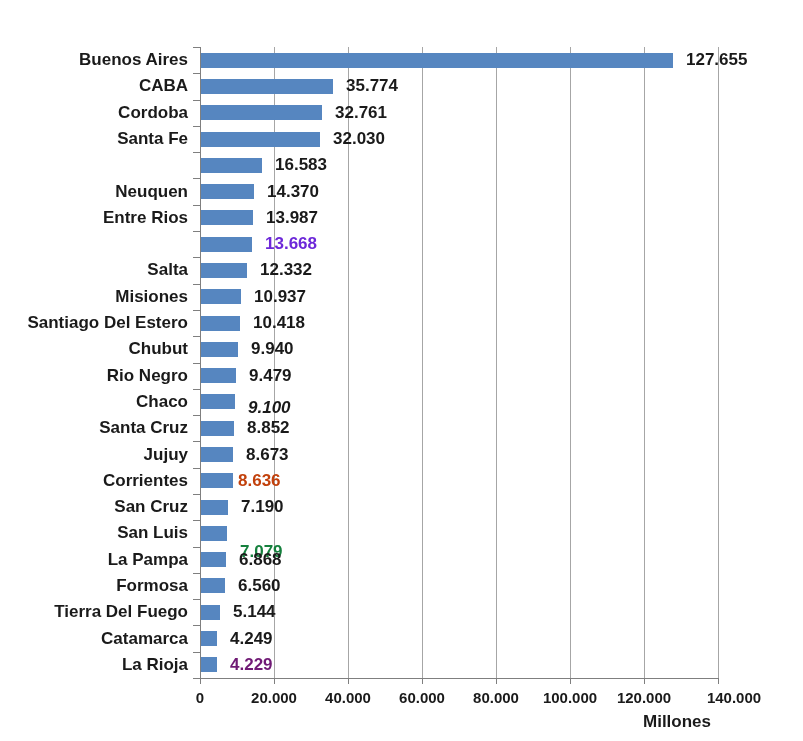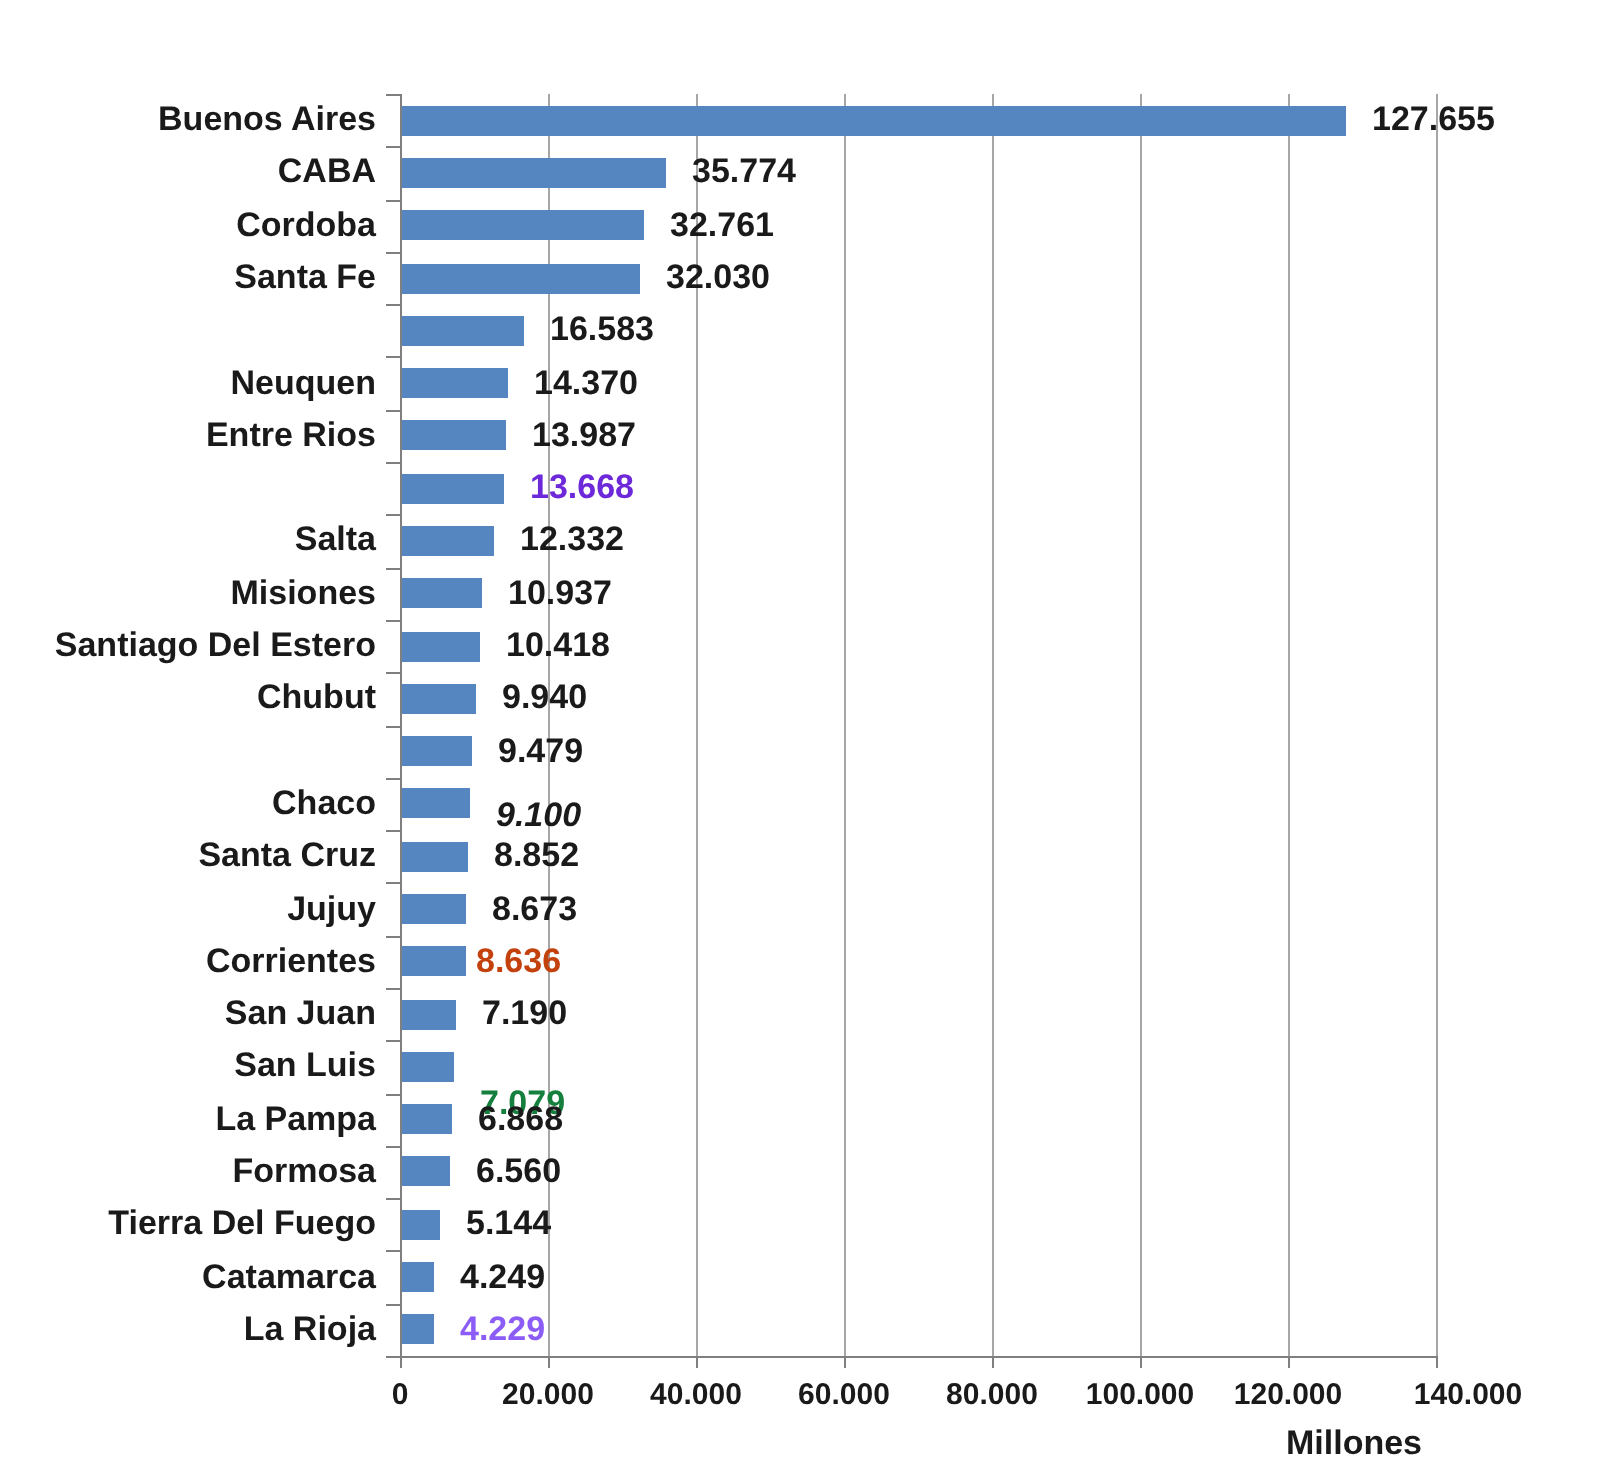--- a/index.html
+++ b/index.html
@@ -138,25 +138,26 @@
       <div class="cat-label" style="top: 0px; height: 26.2917px; color: rgb(26, 26, 26);">Buenos Aires</div>
       <div class="cat-label" style="top: 26.2917px; height: 26.2917px; color: rgb(26, 26, 26);">CABA</div>
       <div class="cat-label" style="top: 52.5833px; height: 26.2917px; color: rgb(26, 26, 26);">Cordoba</div>
       <div class="cat-label" style="top: 78.875px; height: 26.2917px; color: rgb(26, 26, 26);">Santa Fe</div>
       <div class="cat-label" style="top: 131.458px; height: 26.2917px; color: rgb(26, 26, 26);">Neuquen</div>
       <div class="cat-label" style="top: 157.75px; height: 26.2917px; color: rgb(26, 26, 26);">Entre Rios</div>
       <div class="cat-label" style="top: 210.333px; height: 26.2917px; color: rgb(26, 26, 26);">Salta</div>
       <div class="cat-label" style="top: 236.625px; height: 26.2917px; color: rgb(26, 26, 26);">Misiones</div>
       <div class="cat-label" style="top: 262.917px; height: 26.2917px; color: rgb(26, 26, 26);">Santiago Del Estero</div>
       <div class="cat-label" style="top: 289.208px; height: 26.2917px; color: rgb(26, 26, 26);">Chubut</div>
+      <div class="cat-label" style="top: 315.5px; height: 26.2917px; color: rgb(26, 26, 26);">Rio Negro</div>
       <div class="cat-label" style="top: 341.792px; height: 26.2917px; color: rgb(26, 26, 26);">Chaco</div>
       <div class="cat-label" style="top: 368.083px; height: 26.2917px; color: rgb(26, 26, 26);">Santa Cruz</div>
       <div class="cat-label" style="top: 394.375px; height: 26.2917px; color: rgb(26, 26, 26);">Jujuy</div>
       <div class="cat-label" style="top: 420.667px; height: 26.2917px; color: rgb(26, 26, 26);">Corrientes</div>
-      <div class="cat-label" style="top: 446.958px; height: 26.2917px; color: rgb(26, 26, 26);">San Juan</div>
+      <div class="cat-label" style="top: 446.958px; height: 26.2917px; color: rgb(26, 26, 26);">San Cruz</div>
       <div class="cat-label" style="top: 473.25px; height: 26.2917px; color: rgb(26, 26, 26);">San Luis</div>
       <div class="cat-label" style="top: 499.542px; height: 26.2917px; color: rgb(26, 26, 26);">La Pampa</div>
       <div class="cat-label" style="top: 525.833px; height: 26.2917px; color: rgb(26, 26, 26);">Formosa</div>
       <div class="cat-label" style="top: 552.125px; height: 26.2917px; color: rgb(26, 26, 26);">Tierra Del Fuego</div>
       <div class="cat-label" style="top: 578.417px; height: 26.2917px; color: rgb(26, 26, 26);">Catamarca</div>
       <div class="cat-label" style="top: 604.708px; height: 26.2917px; color: rgb(26, 26, 26);">La Rioja</div>
     </div>
 
   <div class="plot-area">
     <div class="y-axis-line"></div>
@@ -241,21 +242,21 @@
       <div class="value-label" style="left: 40px; top: 505px; color: #15803d; text-align: right;">7.079</div>
       <div class="bar" style="top: 505px; width: 25px; background: rgb(86, 134, 192);"></div>
       <div class="value-label" style="left: 39px; top: 512.688px; color: rgb(26, 26, 26);">6.868</div>
       <div class="bar" style="top: 531px; width: 24px; background: rgb(86, 134, 192);"></div>
       <div class="value-label" style="left: 38px; top: 538.979px; color: rgb(26, 26, 26);">6.560</div>
       <div class="bar" style="top: 558px; width: 19px; background: rgb(86, 134, 192);"></div>
       <div class="value-label" style="left: 33px; top: 565.271px; color: rgb(26, 26, 26);">5.144</div>
       <div class="bar" style="top: 584px; width: 16px; background: rgb(86, 134, 192);"></div>
       <div class="value-label" style="left: 30px; top: 591.562px; color: rgb(26, 26, 26);">4.249</div>
       <div class="bar" style="top: 610px; width: 16px; background: rgb(86, 134, 192);"></div>
-      <div class="value-label" style="left: 30px; top: 617.854px; color: #8b5cf6;">4.229</div>
+      <div class="value-label" style="left: 30px; top: 617.854px; color: #701a75;">4.229</div>
     </div>
 
   <div class="axis-unit-label">Millones</div>
 <div class="x-tick-label" style="left: 200px;">0</div>
     <div class="x-tick-label" style="left: 274px;">20.000</div>
     <div class="x-tick-label" style="left: 348px;">40.000</div>
     <div class="x-tick-label" style="left: 422px;">60.000</div>
     <div class="x-tick-label" style="left: 496px;">80.000</div>
     <div class="x-tick-label" style="left: 570px; text-align: center;">100.000</div>
     <div class="x-tick-label" style="left: 644px;">120.000</div>

